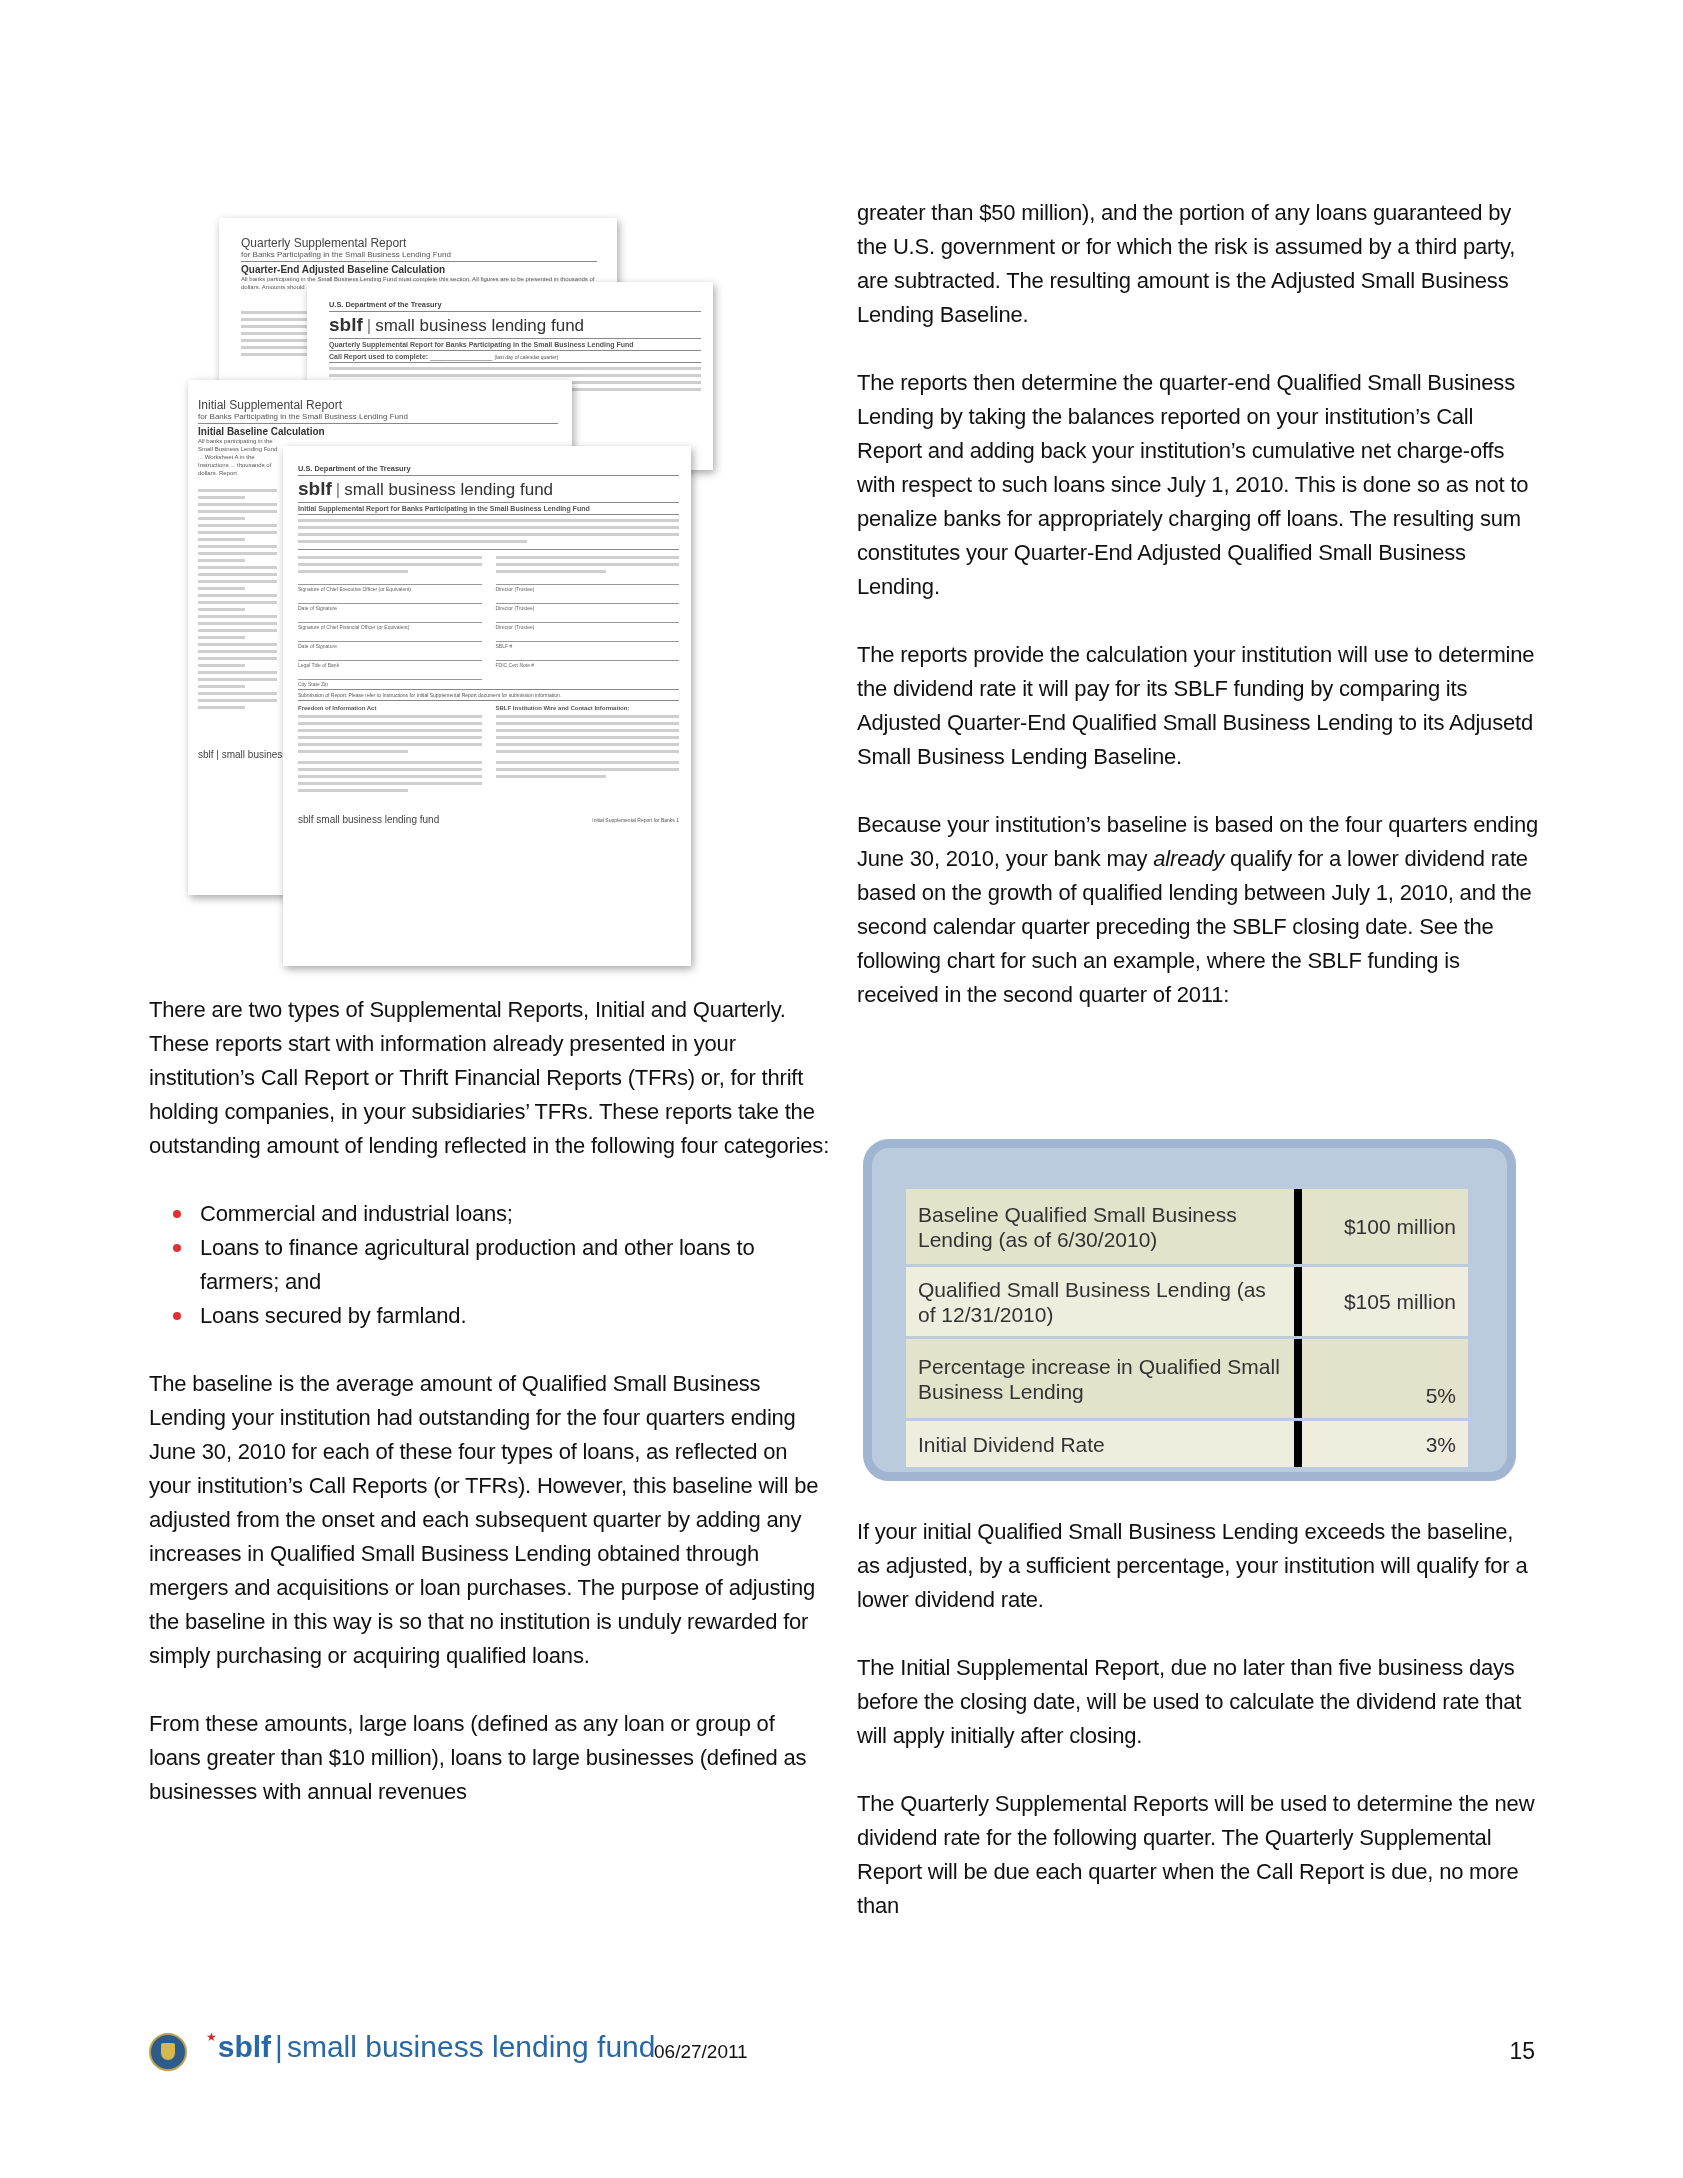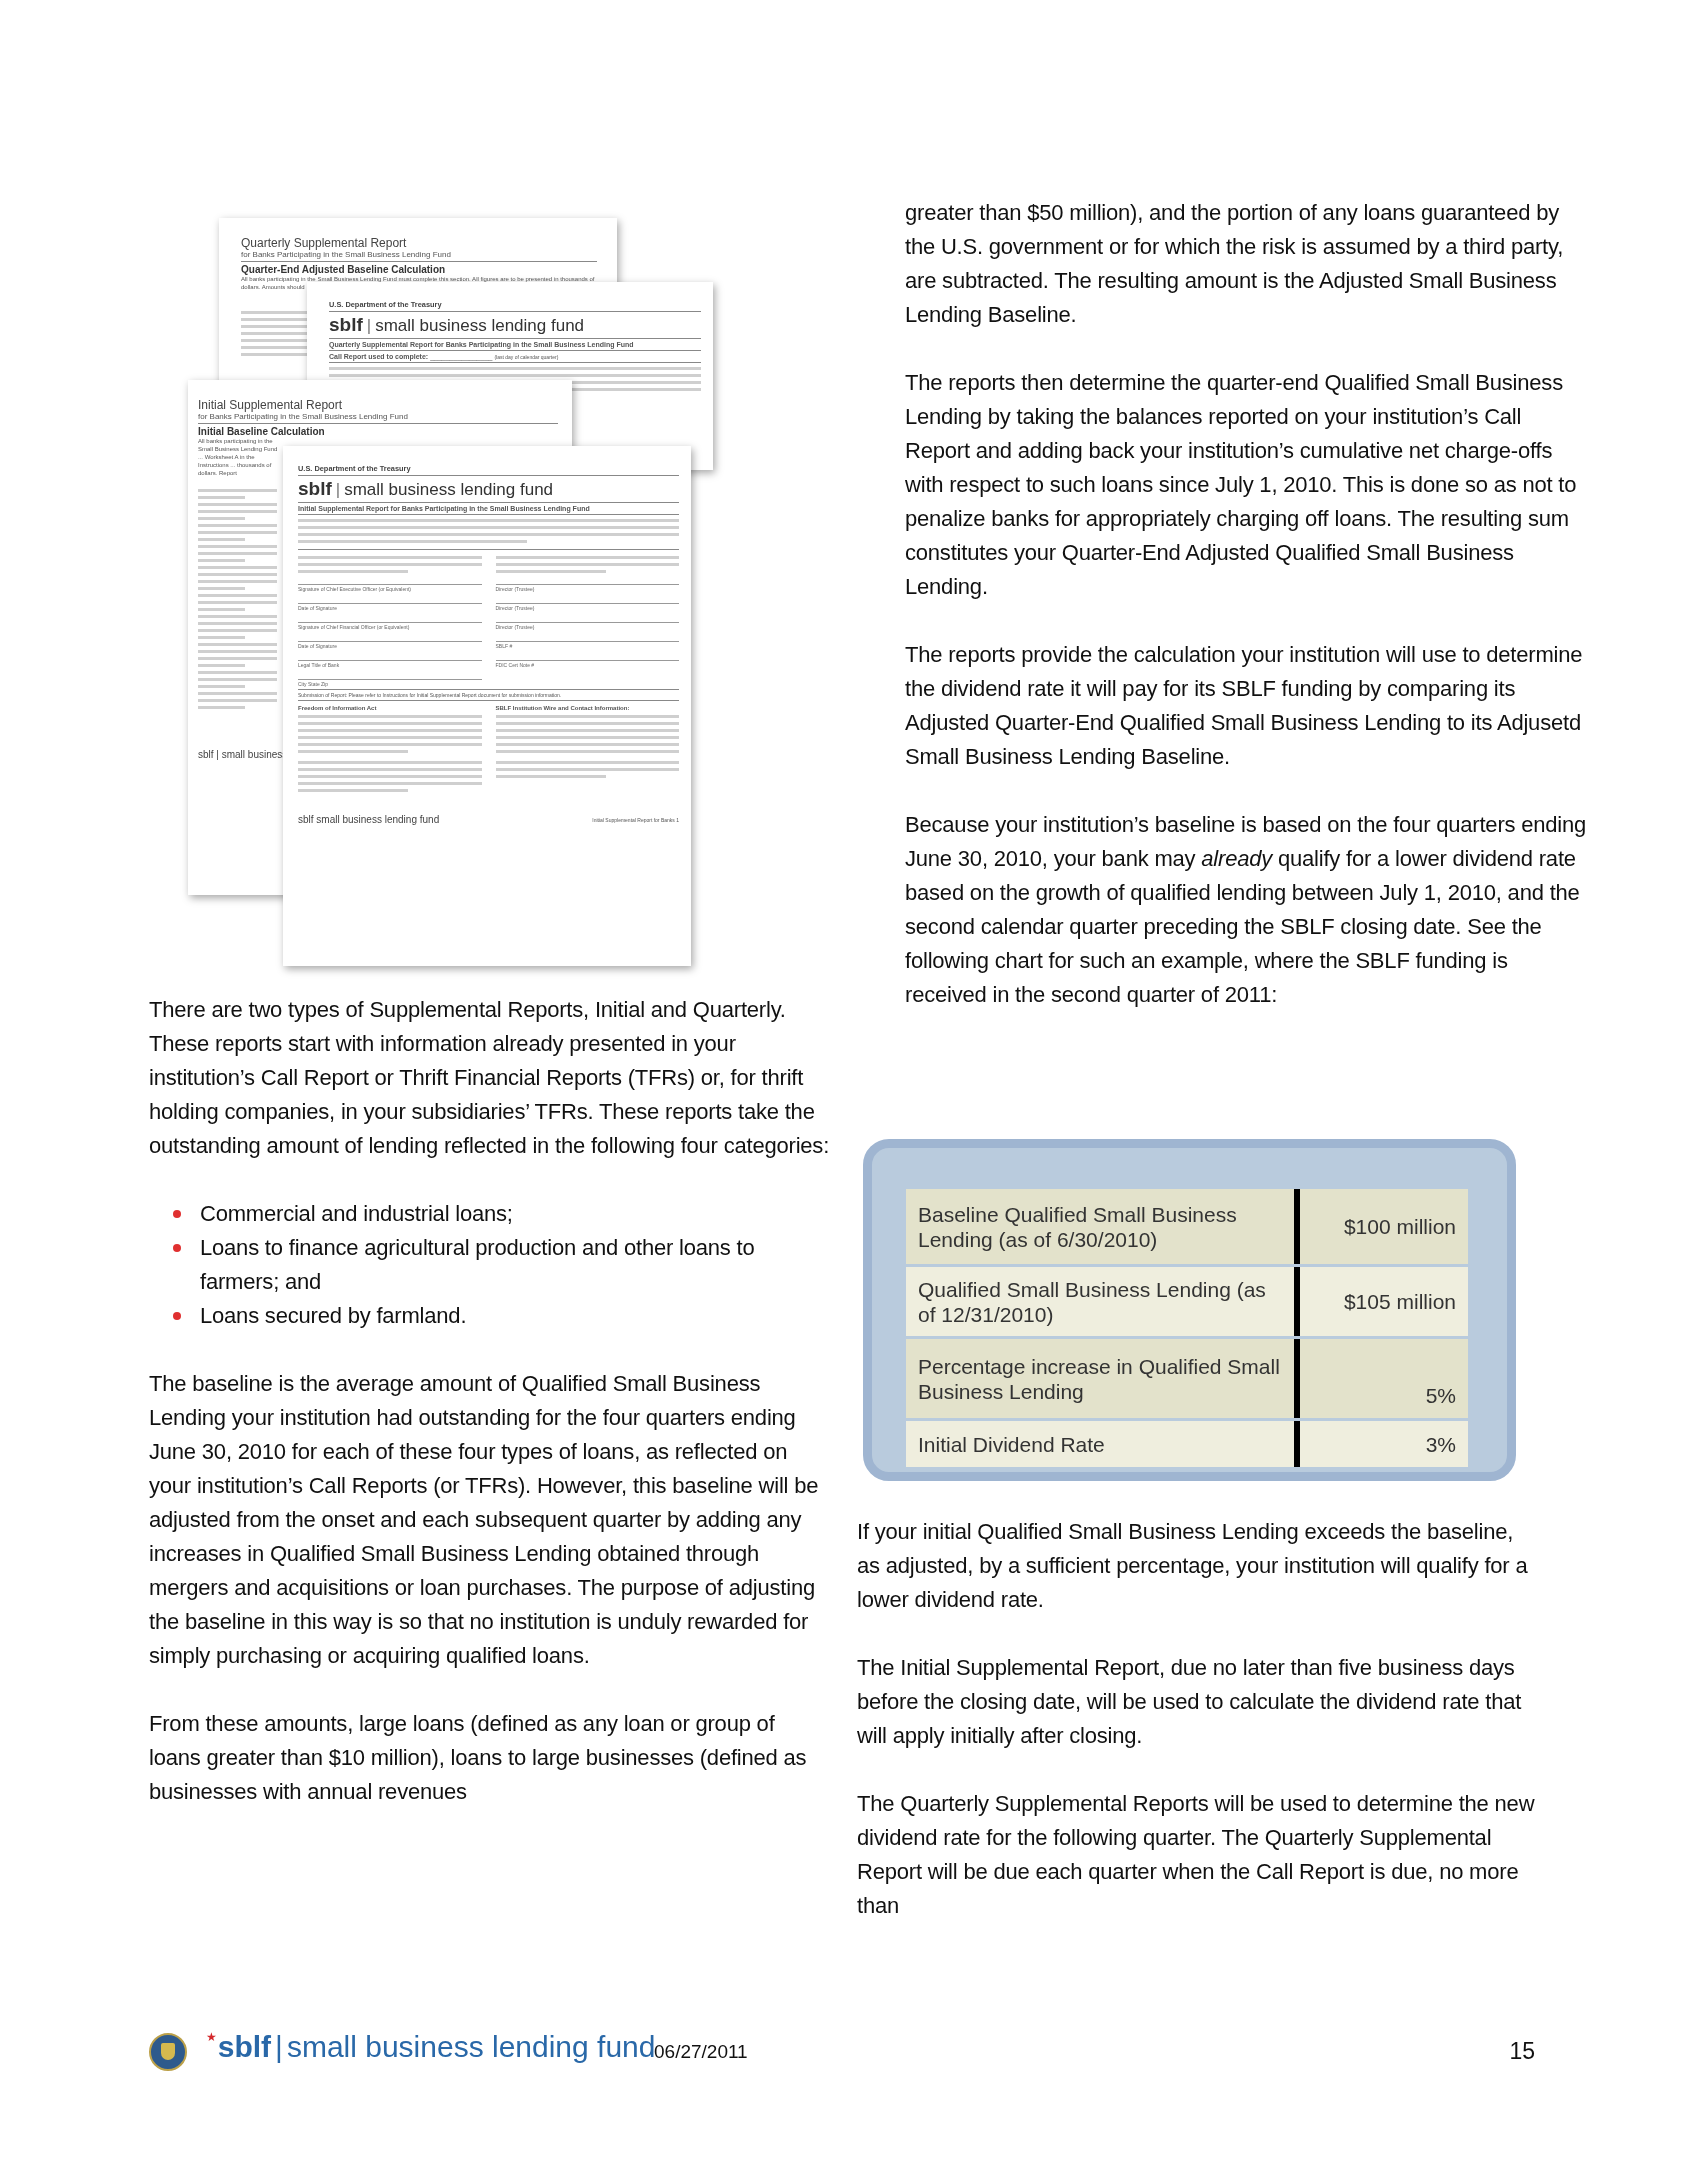--- a/index.html
+++ b/index.html
@@ -1,21 +1,21 @@
 <!DOCTYPE html>
 <html><head>
 <meta charset="utf-8">
 <style>
   html, body { margin:0; padding:0; }
   body { width:1683px; height:2178px; background:#ffffff; position:relative; overflow:hidden;
          font-family:"Liberation Sans", sans-serif; color:#111; }
   .col { position:absolute; font-size:22px; line-height:34px; letter-spacing:-0.2px; }
   .col p { margin:0 0 34px 0; }
   #left-col { left:149px; top:993px; width:683px; }
-  #right-col { left:857px; top:196px; width:683px;margin-left:48px; }
+  #right-col { left:857px; top:196px; width:683px; }
   ul.bullets { list-style:none; margin:0 0 34px 0; padding:0 0 0 51px; }
   ul.bullets li { position:relative; }
   ul.bullets li::before { content:""; position:absolute; left:-27px; top:13px; width:8px; height:8px; border-radius:50%; background:#e03030; }
   em { font-style:italic; }
 
   
   .sheet { position:absolute; background:#fff; box-shadow:2px 3px 8px rgba(0,0,0,0.35); overflow:hidden; font-family:"Liberation Sans", sans-serif; color:#333; }
   .sheet .t1 { font-size:12px; color:#444; }
   .sheet .t2 { font-size:8px; color:#555; }
   .sheet .t3 { font-size:10px; font-weight:bold; color:#333; }
@@ -31,21 +31,21 @@
   #sheet-i-back { left:188px; top:380px; width:384px; height:515px; }
   #sheet-i-front { left:283px; top:446px; width:408px; height:520px; }
 
   
   #example-box { position:absolute; left:863px; top:1139px; width:653px; height:342px;
      background:#b9cbdd; border:9px solid #9fb5d1; border-radius:26px; box-sizing:border-box; }
   #example-table { position:absolute; left:34px; top:38px; width:562px; border-collapse:separate; border-spacing:0 3px;
      font-size:21px; line-height:25px; color:#333; }
   #example-table td { padding:6px 12px; vertical-align:middle; }
   #example-table td.lbl { width:364px; }
-  #example-table td.val { text-align:right; border-left:6px solid #000000; }
+  #example-table td.val { text-align:right; border-left:8px solid #000000; }
   #example-table tr.odd td { background:#e3e2cb; }
   #example-table tr.even td { background:#efeede; }
   #example-table tr.r1 td { height:63px; }
   #example-table tr.r2 td { height:57px; }
   #example-table tr.r3 td { height:63px; }
   #example-table tr.r3 td.val { vertical-align:bottom; padding-bottom:10px; }
   #example-table tr.r4 td { height:34px; }
 
   
   #footer { position:absolute; left:149px; top:2030px; width:1386px; height:50px; }

